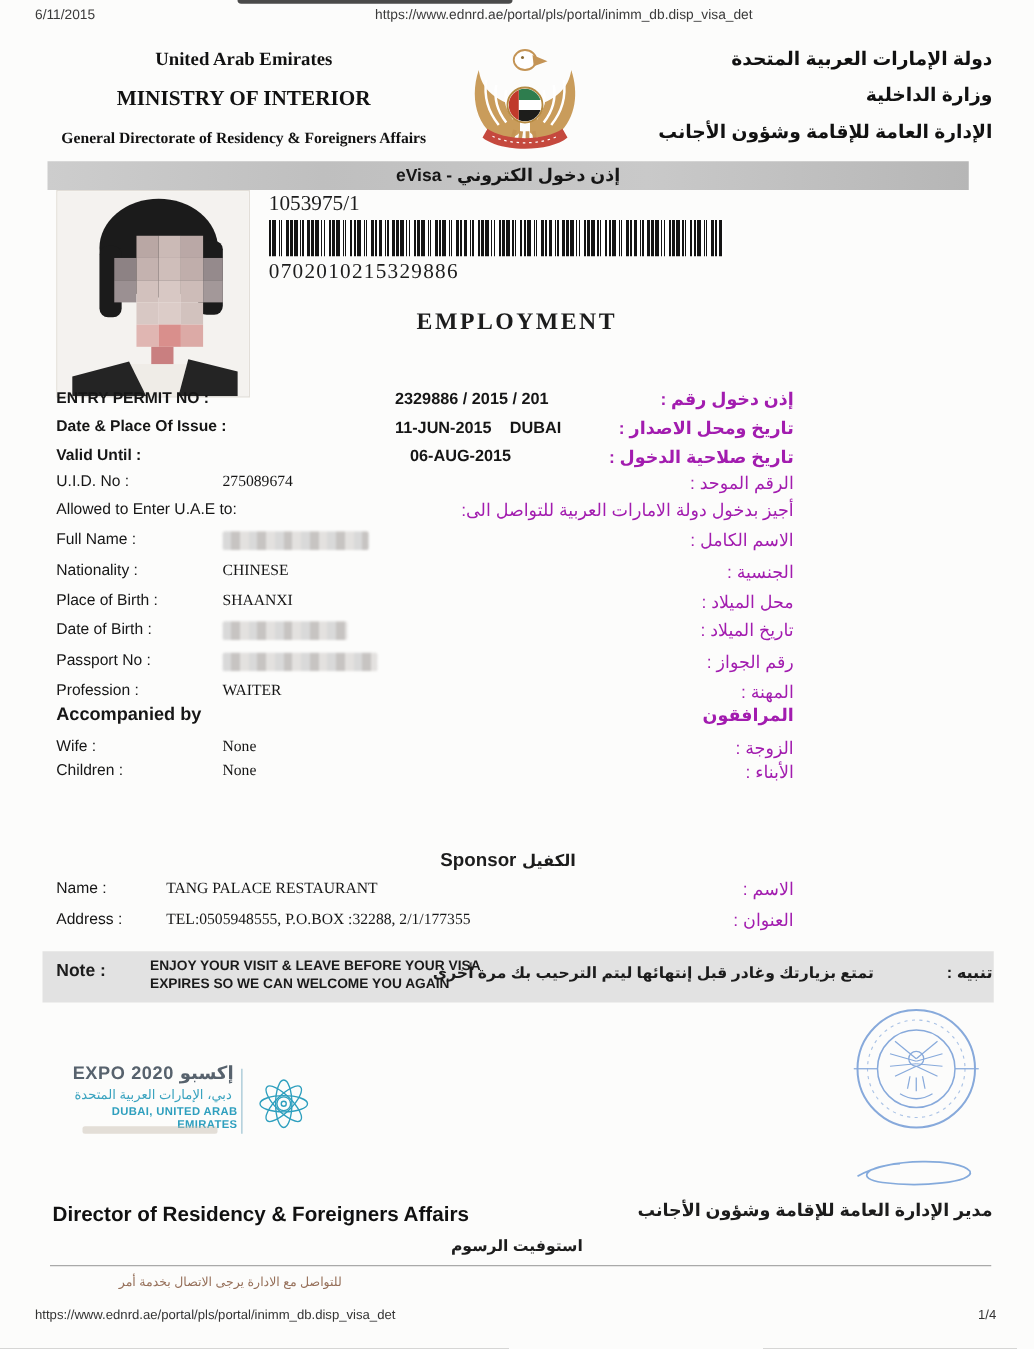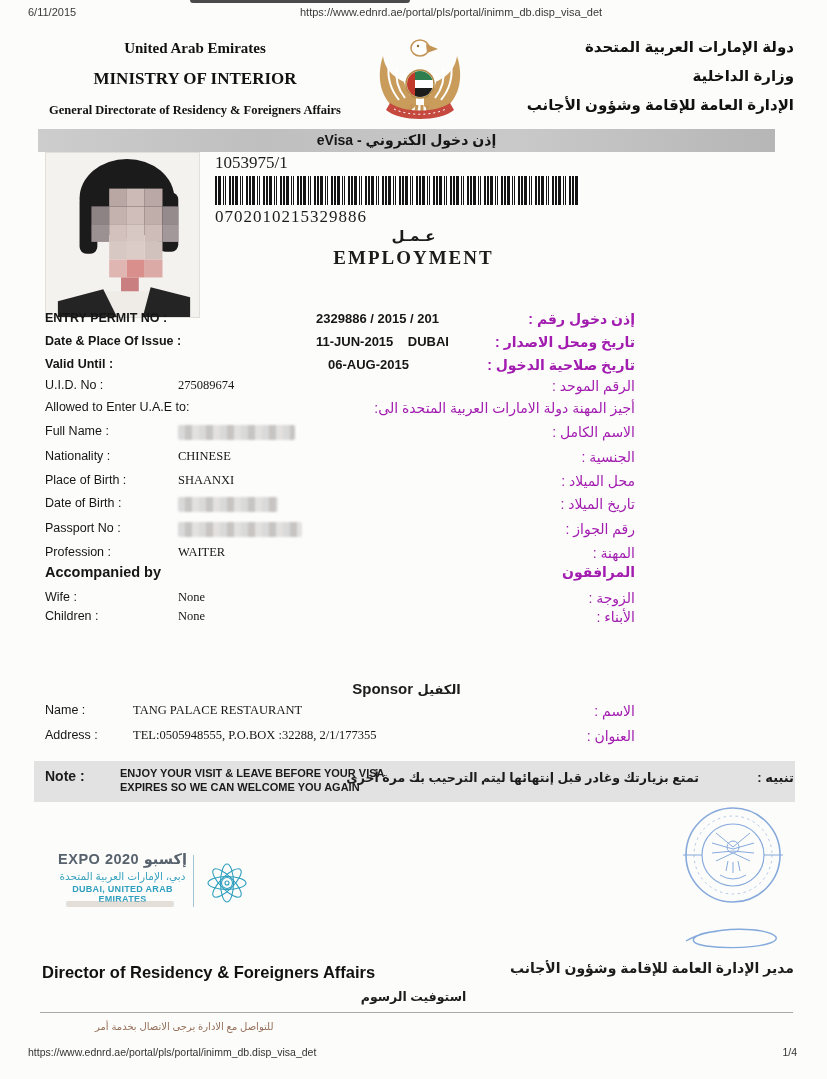--- a/index.html
+++ b/index.html
@@ -72,21 +72,21 @@
   .note-band{ left:34px; top:761px; width:761px; height:41px; background:#d9d9d9; opacity:.75; }
   .note-label{ left:45px; top:768px; font-size:14px; font-weight:bold; }
   .note-en{ left:120px; top:766px; font-size:11px; font-weight:bold; line-height:14px; color:#1a1a1a; }
   .note-ar{ right:128px; top:770px; font-size:12.5px; font-weight:bold; }
   .note-ar-label{ right:33px; top:770px; font-size:13px; font-weight:bold; }
 
   
   .expo-text{ left:55px; top:851px; width:135px; text-align:center; }
   .expo-text .l1{ font-size:14.5px; font-weight:bold; color:#57626d; letter-spacing:.5px;}
   .expo-text .l2{ font-size:10.5px; color:#3aa3bf; margin-top:3px; }
-  .expo-text .l3{ font-size:9px; font-weight:bold; color:#2e9fbe; margin-top:2px; letter-spacing:.3px; }
+  .expo-text .l3{ font-size:9px; font-weight:bold; color:#2e9fbe; margin-top:2px; letter-spacing:.3px;text-align:right; }
   .expo-faint{ left:66px; top:901px; width:108px; height:6px; background:#c9c0b4; opacity:.5; border-radius:2px;}
   .expo-divider{ left:193px; top:855px; width:1px; height:52px; background:#9fc4d4; }
   .expo-flower{ left:200px; top:856px; }
 
   
   .stamp{ left:668px; top:793px; }
 
   
   .director-en{ left:42px; top:963px; font-size:16.5px; font-weight:bold; color:#111; }
   .director-ar{ right:33px; top:960px; font-size:14px; font-weight:bold; }
@@ -179,21 +179,20 @@
     </g>
     <rect x="58" y="140" width="56" height="26" fill="#efece7"></rect>
     <polygon points="12,166 12,150 58,138 72,166" fill="#242424"></polygon>
     <polygon points="98,166 106,136 146,146 146,166" fill="#242424"></polygon>
   </svg>
 
   <div class="abs serial serif">1053975/1</div>
   <div class="abs barcode"></div>
   <div class="abs barcode-num serif">0702010215329886</div>
 
-  <div class="abs type-ar rtl">عـمـل</div>
   <div class="abs type-en">EMPLOYMENT</div>
 
   <div class="frow" style="top:311px">
     <span class="flabel b">ENTRY PERMIT NO :</span>
     <span class="fvalue pos-mid bold-sans">2329886 / 2015 / 201</span>
     <span class="far b rtl">إذن دخول رقم :</span>
   </div>
   <div class="frow" style="top:334px">
     <span class="flabel b">Date &amp; Place Of Issue :</span>
     <span class="fvalue pos-mid bold-sans">11-JUN-2015    DUBAI</span>
@@ -204,21 +203,21 @@
     <span class="fvalue pos-mid2 bold-sans">06-AUG-2015</span>
     <span class="far b rtl">تاريخ صلاحية الدخول :</span>
   </div>
   <div class="frow" style="top:378px">
     <span class="flabel">U.I.D. No :</span>
     <span class="fvalue pos-near serif">275089674</span>
     <span class="far rtl">الرقم الموحد :</span>
   </div>
   <div class="frow" style="top:400px">
     <span class="flabel">Allowed to Enter U.A.E to:</span>
-    <span class="far rtl">أجيز المهنة دولة الامارات العربية المتحدة الى:</span>
+    <span class="far rtl">أجيز بدخول دولة الامارات العربية للتواصل الى:</span>
   </div>
   <div class="frow" style="top:424px">
     <span class="flabel">Full Name :</span>
     <span class="redact" style="left:178px;width:117px"></span>
     <span class="far rtl">الاسم الكامل :</span>
   </div>
   <div class="frow" style="top:449px">
     <span class="flabel">Nationality :</span>
     <span class="fvalue pos-near serif">CHINESE</span>
     <span class="far rtl">الجنسية :</span>

